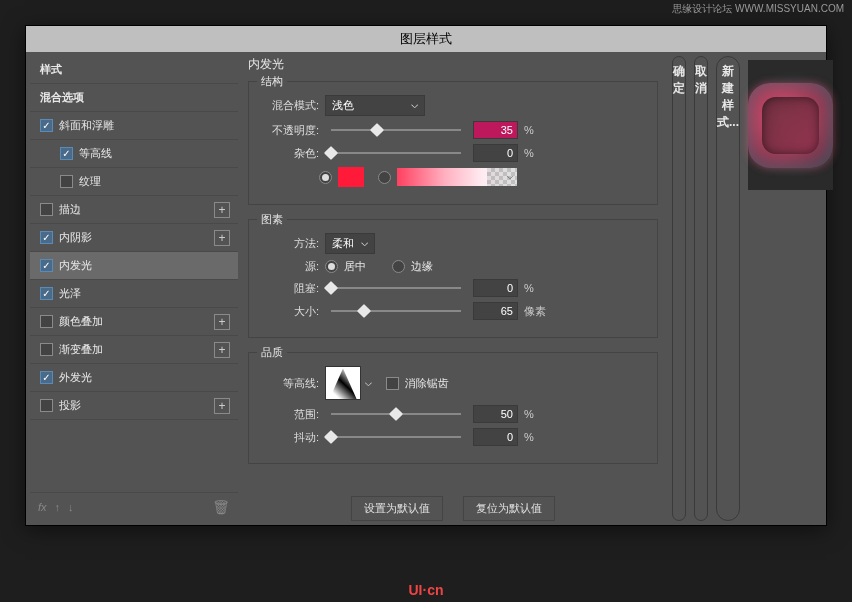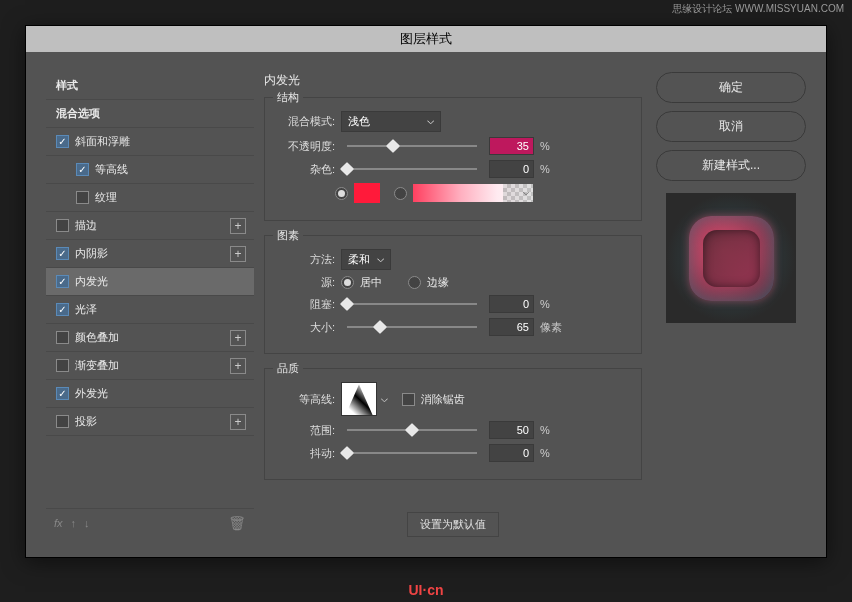--- a/index.html
+++ b/index.html
@@ -1,21 +1,21 @@
 <!DOCTYPE html>
 <html><head>
   <meta charset="utf-8">
   <style>
     * { margin: 0; padding: 0; box-sizing: border-box; font-family: "Microsoft YaHei", sans-serif; }
     body { background: #1e1e1e; width: 852px; height: 602px; overflow: hidden; position: relative; }
     .watermark { position: absolute; top: 2px; right: 8px; color: #999; font-size: 10px; z-index: 100; }
     .outer { padding: 25px; }
     .dialog { background: #535353; border: 1px solid #000; box-shadow: 0 4px 20px rgba(0,0,0,0.5); }
     .titlebar { background: #bfbfbf; color: #000; text-align: center; font-size: 13px; padding: 4px 0; position: relative; }
-    .body { display: flex; padding: 20px; gap: 10px; color: #e8e8e8; font-size: 11px; }
+    .body { display: flex; padding: 4px; gap: 10px; color: #e8e8e8; font-size: 11px; }
     .sidebar { width: 208px; display: flex; flex-direction: column; }
     .sidebar-item { padding: 6px 10px; display: flex; align-items: center; gap: 6px; cursor: pointer; border-bottom: 1px solid #494949; position: relative; }
     .sidebar-item.header { font-weight: bold; }
     .sidebar-item.indent { padding-left: 30px; }
     .sidebar-item.selected { background: #6a6a6a; }
     .plus { position: absolute; right: 8px; width: 16px; height: 16px; border: 1px solid #8a8a8a; display: flex; align-items: center; justify-content: center; font-size: 12px; line-height: 1; color: #ccc; }
     .checkbox { width: 13px; height: 13px; border: 1px solid #8a8a8a; display: inline-flex; align-items: center; justify-content: center; font-size: 10px; background: #434343; }
     .checkbox.checked { background: #4a6a8a; border-color: #5a8ab8; }
     .checkbox.checked::after { content: "✓"; color: #fff; font-size: 10px; }
     .sidebar-footer { margin-top: auto; padding: 6px 8px; display: flex; align-items: center; gap: 8px; border-top: 1px solid #494949; color: #888; }
@@ -36,21 +36,21 @@
     .radio { width: 13px; height: 13px; border-radius: 50%; border: 1px solid #8a8a8a; display: inline-flex; align-items: center; justify-content: center; background: #434343; }
     .radio.checked::after { content: ""; width: 7px; height: 7px; background: #ddd; border-radius: 50%; }
     .color-swatch { width: 26px; height: 20px; background: #ff1a3a; }
     .gradient-swatch { width: 120px; height: 18px; background: linear-gradient(90deg, #ff4060 0%, #ffb0c0 40%, #ffeaf0 70%, #fff 100%); position: relative; display: flex; align-items: center; }
     .gradient-swatch .checker { position: absolute; right: 0; width: 30px; height: 100%; background-image: linear-gradient(45deg,#999 25%,transparent 25%,transparent 75%,#999 75%),linear-gradient(45deg,#999 25%,#ccc 25%,#ccc 75%,#999 75%); background-size: 8px 8px; background-position: 0 0,4px 4px; opacity: 0.6; }
     .grad-chev { position: absolute; right: 4px; color: #333; font-size: 8px; }
     .contour-swatch { width: 34px; height: 32px; background: #fff; display: flex; align-items: flex-end; justify-content: center; }
     .contour-box { border: 1px solid #333; background: #e8e8e8; }
     .btn-row { display: flex; gap: 20px; justify-content: center; margin-top: 24px; }
     .small-btn { background: #535353; border: 1px solid #444; padding: 4px 12px; color: #e0e0e0; cursor: pointer; font-size: 11px; }
-    .right { width: 150px; display: flex; flex-direction: column; gap: 8px; align-items: stretch; }
+    .right { width: 150px; display: flex; flex-direction: row; gap: 8px; align-items: stretch; font-weight: bold; }
     .main-btn { background: #535353; border: 1px solid #3a3a3a; border-radius: 16px; padding: 6px 0; text-align: center; color: #e8e8e8; cursor: pointer; font-size: 12px; }
     .preview-row { display: flex; align-items: center; gap: 6px; justify-content: center; margin-top: 4px; }
     .preview { width: 130px; height: 130px; background: radial-gradient(circle at 50% 50%, rgba(60,160,180,0.3) 0%, rgba(30,30,30,0) 70%), #2a2a2a; margin: 4px auto; display: flex; align-items: center; justify-content: center; }
     .preview-shape { width: 85px; height: 85px; border-radius: 22px; background: radial-gradient(circle at 40% 40%, rgba(255,80,120,0.8), rgba(120,30,60,0.6)), linear-gradient(135deg, #6a3545, #2a4545); box-shadow: inset 0 0 20px rgba(0,150,150,0.4), 0 0 8px rgba(255,100,140,0.4); position: relative; }
     .preview-shape::after { content: ""; position: absolute; inset: 14px; border-radius: 14px; background: linear-gradient(135deg, rgba(80,40,50,0.8), rgba(150,50,80,0.7)); box-shadow: inset 0 0 10px rgba(0,0,0,0.5); }
     .footer-logo { position: absolute; bottom: 4px; left: 50%; transform: translateX(-50%); color: #ef4444; font-size: 14px; font-weight: bold; }
   </style>
 </head>
 <body>
 
@@ -222,20 +222,21 @@
             <div class="slider">
                 <div class="slider-thumb" style="left:0%"></div>
               </div>
             <div class="num-input">0</div>
             <span class="unit">%</span>
           </div>
         </div>
 
         <div class="btn-row">
           <div class="small-btn">设置为默认值</div>
+          <div class="small-btn">复位为默认值</div>
         </div>
       </div>
 
       <div class="right">
         <div class="main-btn">确定</div>
         <div class="main-btn">取消</div>
         <div class="main-btn">新建样式...</div>
         <div class="preview">
           <div class="preview-shape"></div>
         </div>

